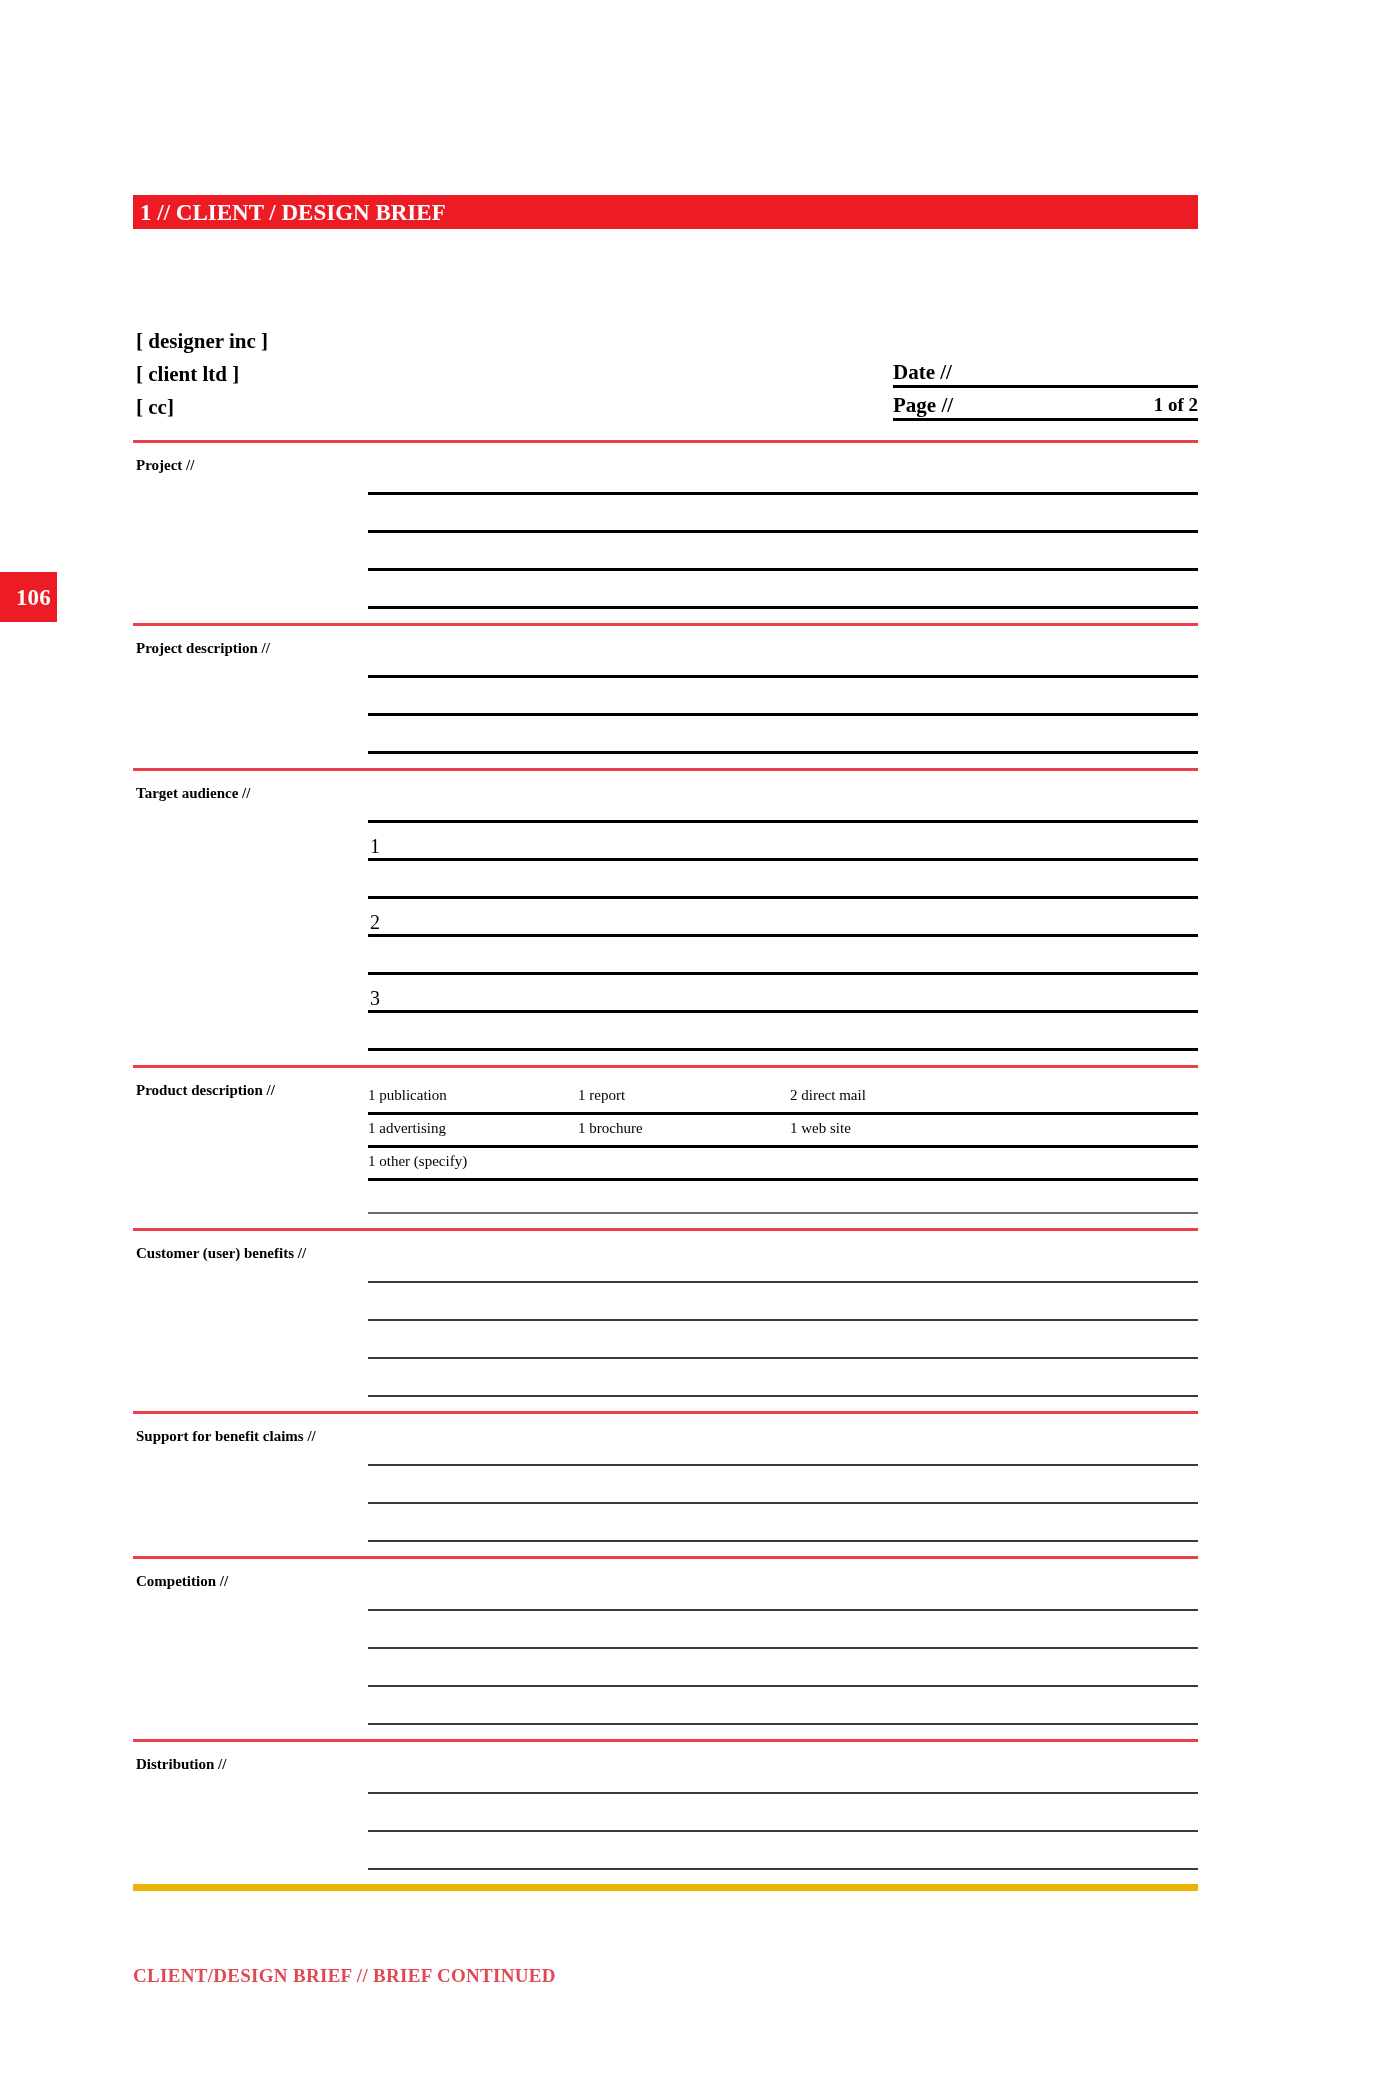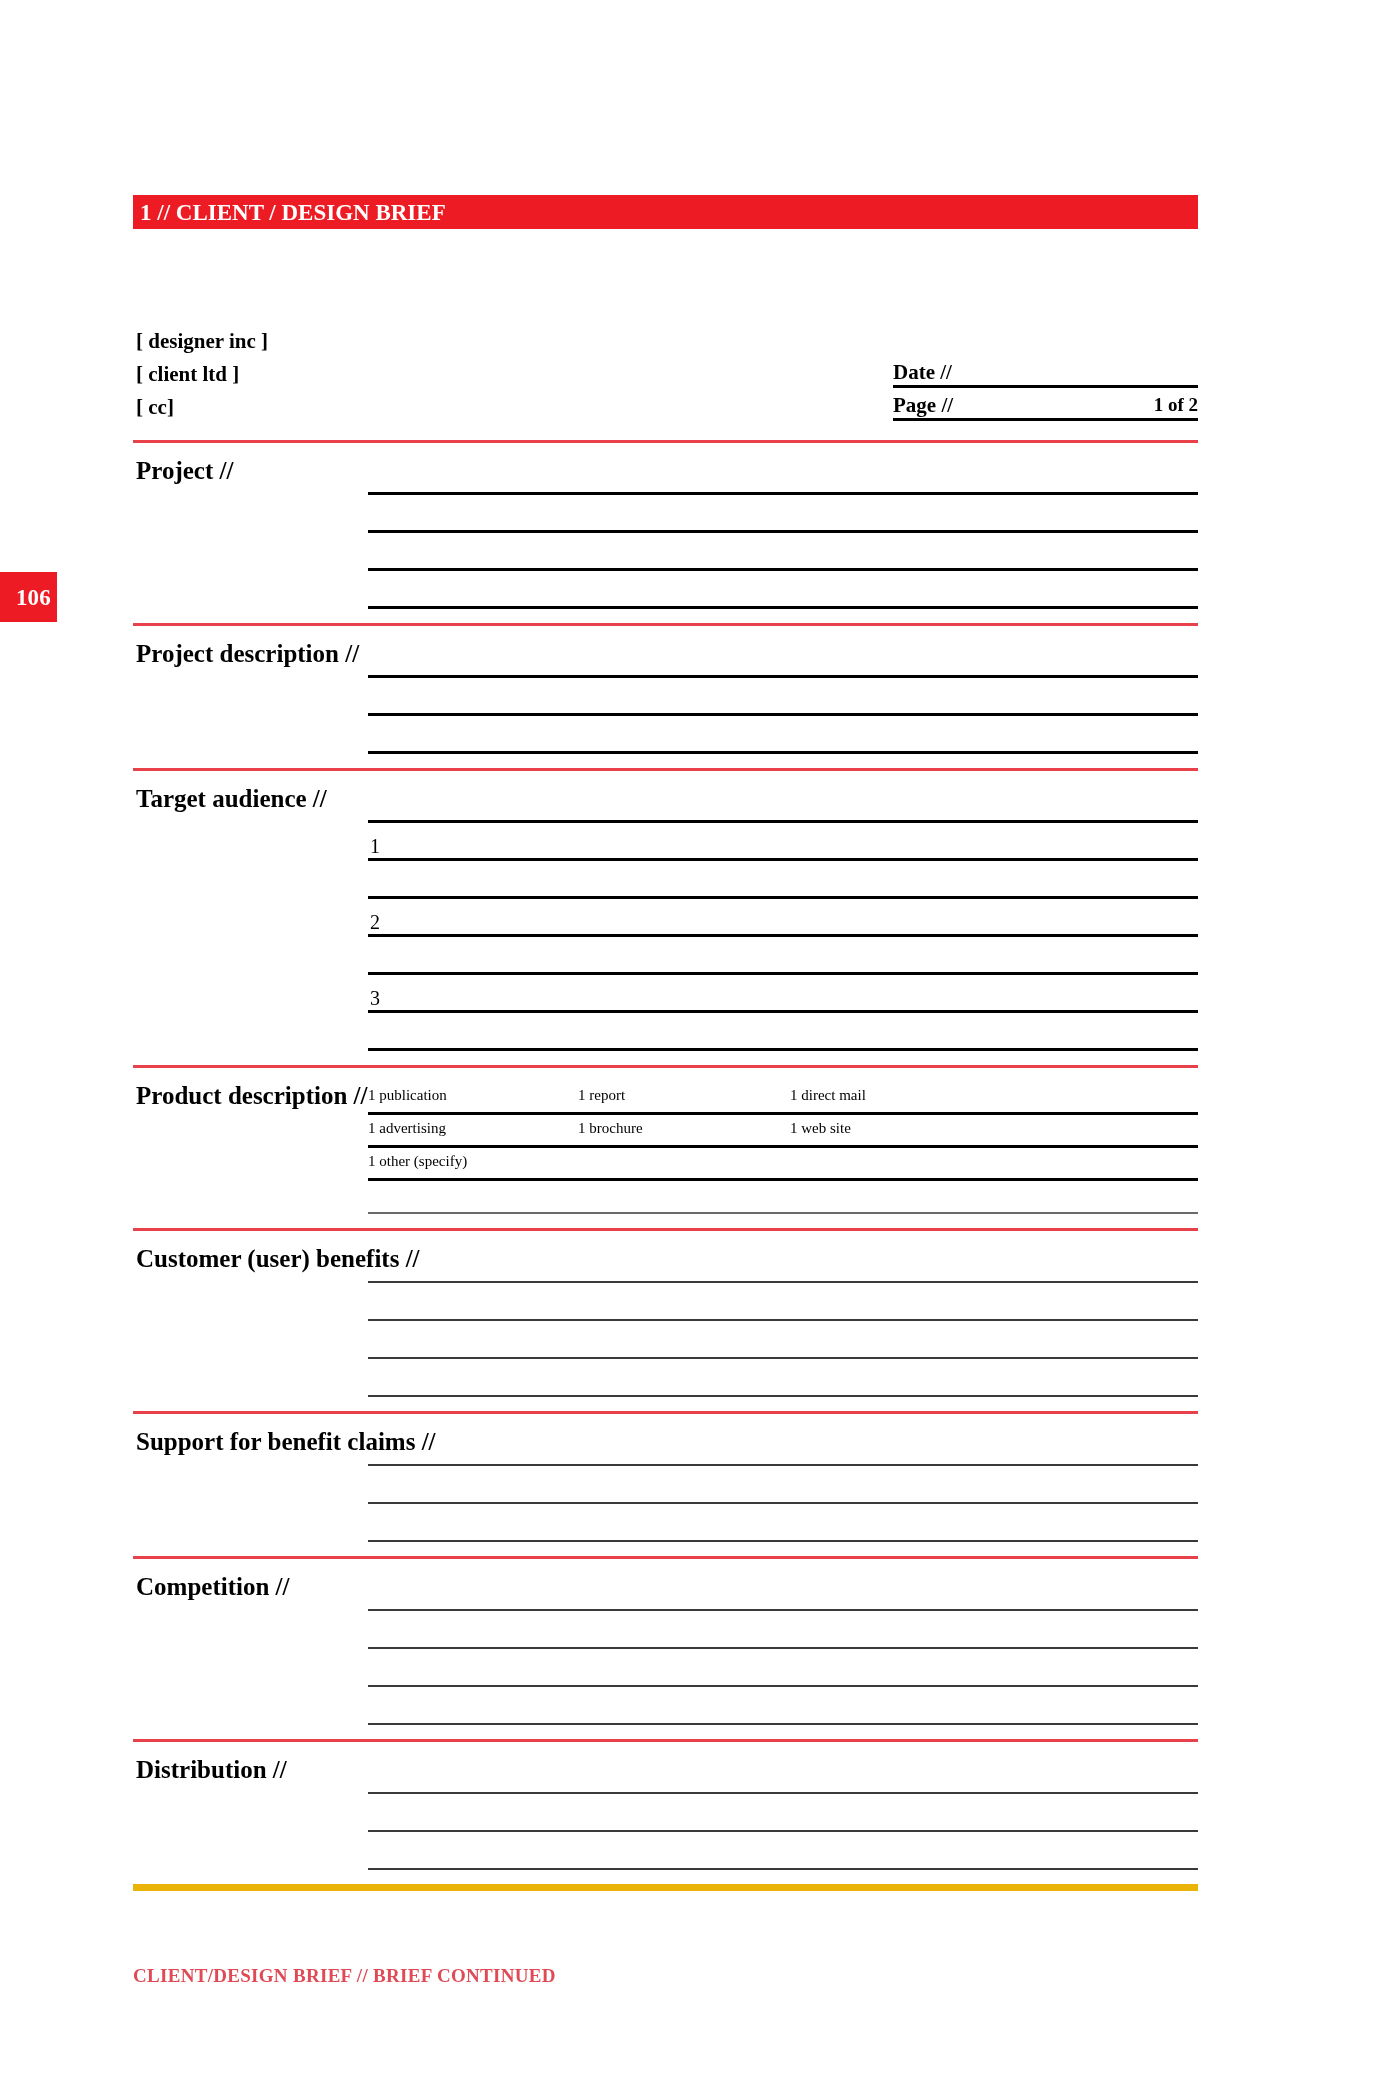--- a/index.html
+++ b/index.html
@@ -101,21 +101,21 @@
     border-bottom:7px solid #eab308;
   }
   .sec-inner{
     position:relative;
     display:flex;
   }
   .sec-label{
     width:235px;
     flex:0 0 235px;
     font-weight:bold;
-    font-size:25px;
+    font-size:15px;
     line-height:1.15;
     padding-top:14px;
     padding-left:3px;
     box-sizing:border-box;
     white-space:nowrap;
   }
   .sec-fields{
     flex:1 1 auto;
     padding-top:14px;
     box-sizing:border-box;
@@ -254,21 +254,21 @@
       </div>
     </div>
 
     <div class="section">
       <div class="sec-inner">
         <div class="sec-label">Product description //</div>
         <div class="sec-fields">
           <div class="opt-row">
             <span class="opt c1">1 publication</span>
             <span class="opt c2">1 report</span>
-            <span class="opt c3">1 direct mail</span>
+            <span class="opt c3">2 direct mail</span>
           </div>
           <div class="opt-row">
             <span class="opt c1">1 advertising</span>
             <span class="opt c2">1 brochure</span>
             <span class="opt c3">1 web site</span>
           </div>
           <div class="opt-row">
             <span class="opt c1">1 other (specify)</span>
           </div>
           <div class="opt-row blank"></div>

